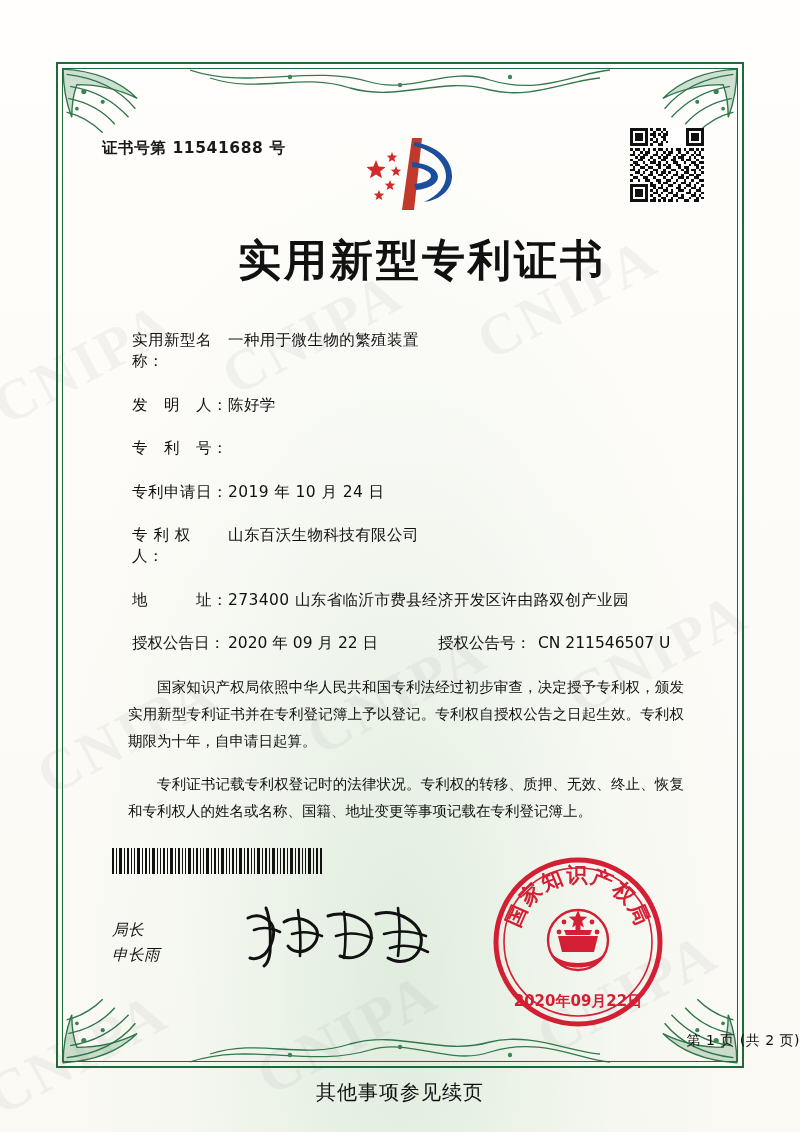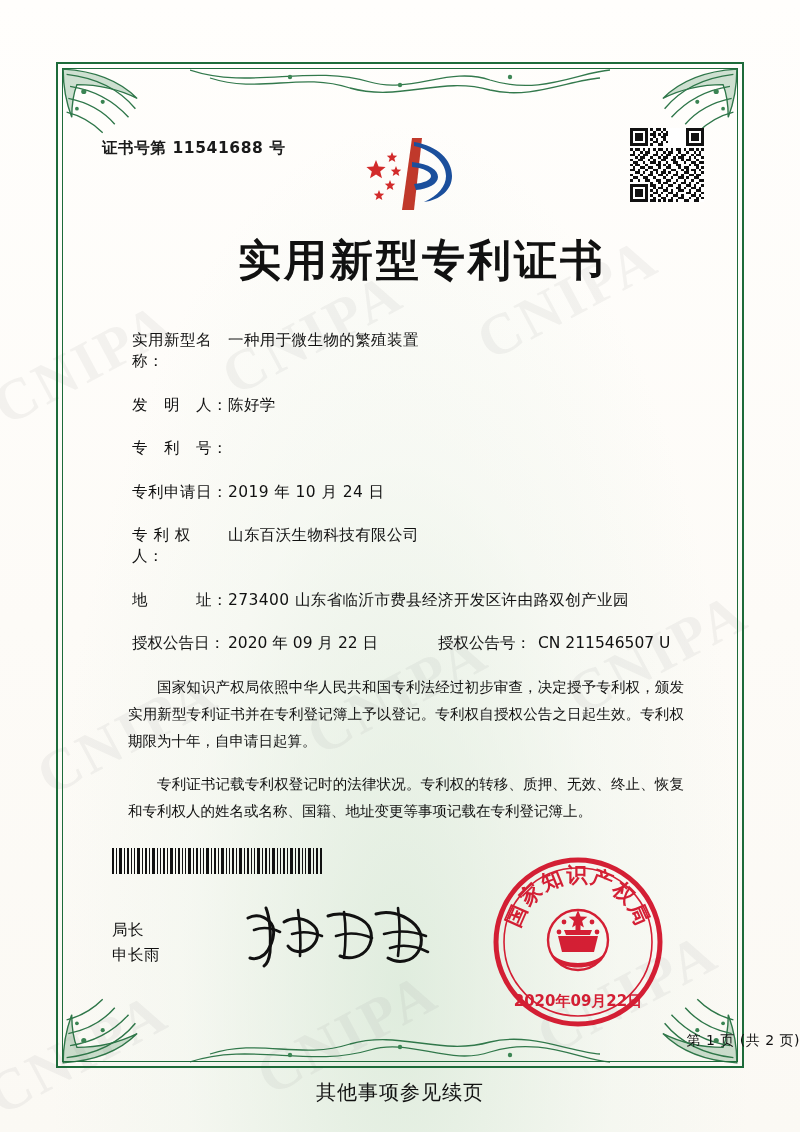--- a/index.html
+++ b/index.html
@@ -102,21 +102,21 @@
   }
   .paras p{margin:16px;text-indent:2em;}
   .paras p+p{margin-top:1px;}
 
   
   .barcode{position:absolute;left:112px;top:848px;width:212px;height:26px;}
 
   
   .sig-label{
     position:absolute;left:112px;top:918px;
-    font-size:15.5px;line-height:25px;color:#111;letter-spacing:.5px;
+    font-size:15.5px;line-height:25px;color:#111;letter-spacing:.5px;font-style:italic;
   }
   .sig-hand{
     position:absolute;left:240px;top:900px;width:195px;height:70px;
   }
 
   
   .seal{position:absolute;left:492px;top:856px;width:172px;height:172px;}
 
   
   .page-no{

